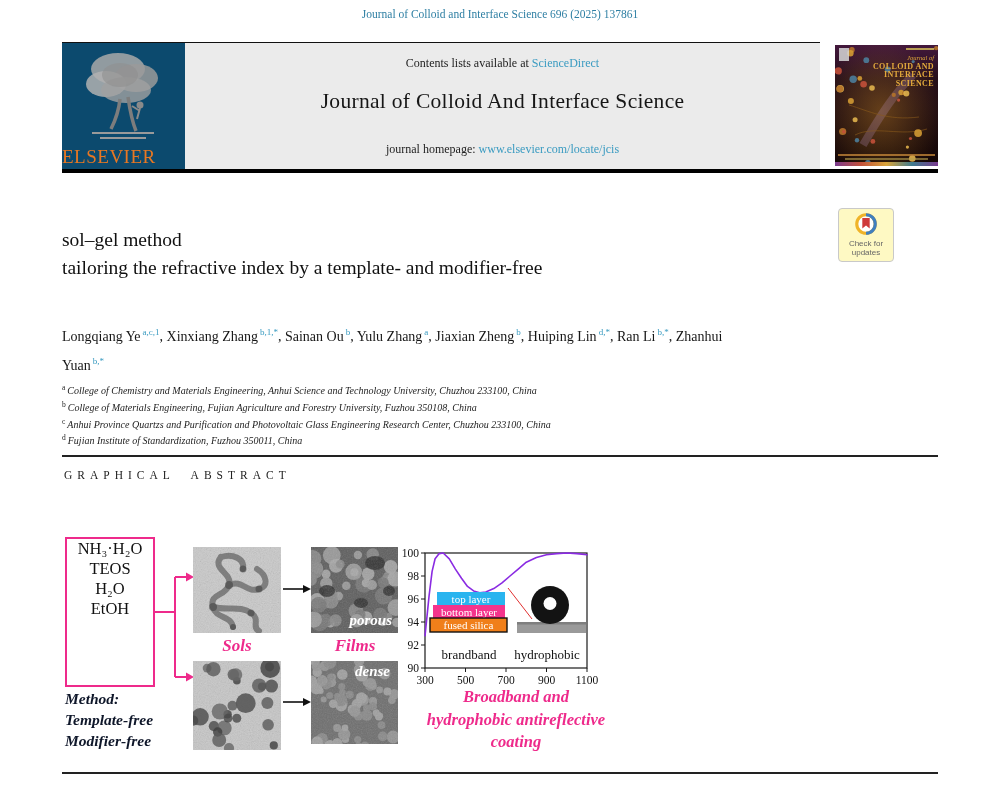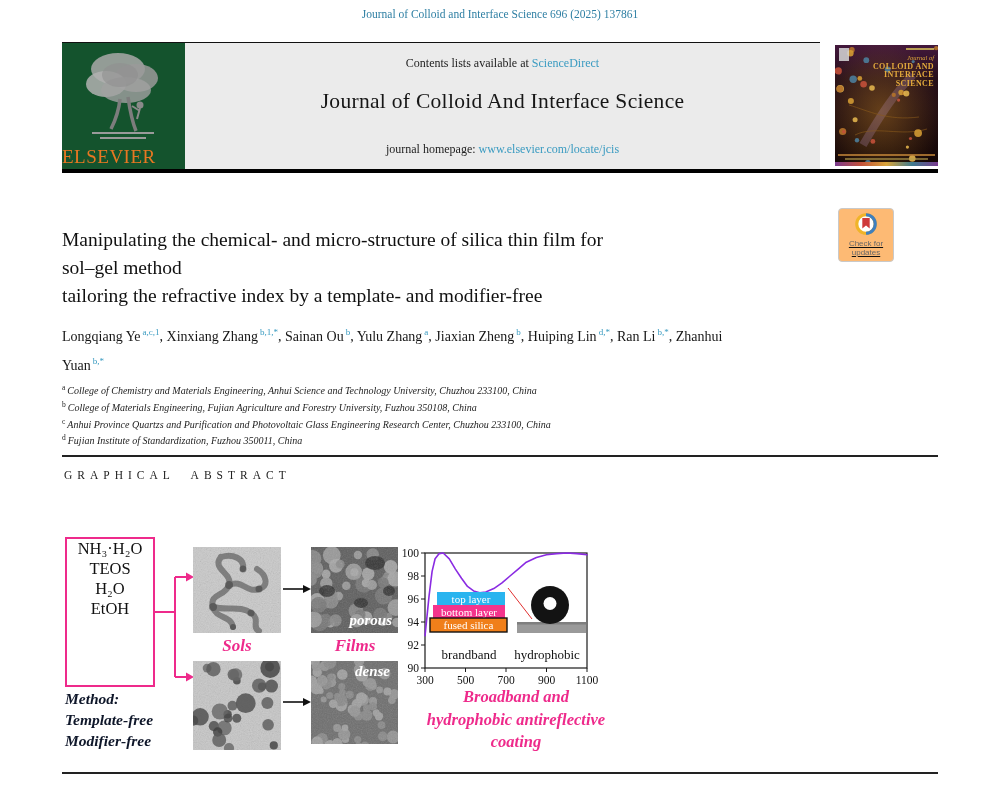--- a/index.html
+++ b/index.html
@@ -6,21 +6,21 @@
   .page{position:relative;width:1000px;height:787px;background:#fff;overflow:hidden;
         font-family:"Liberation Serif",serif;color:#111;}
 
   
   .journal-ref{position:absolute;left:0;top:8px;width:100%;text-align:center;
                font-size:11.5px;color:#2e7fa3;}
 
   
   .banner{position:absolute;left:62px;top:42px;width:758px;height:127px;background:#ebebeb;
           border-top:1.5px solid #111;}
-  .logo-box{position:absolute;left:0;top:0;width:123px;height:127px;background:#14532d;}
+  .logo-box{position:absolute;left:0;top:0;width:123px;height:127px;background:#0c4a6e;}
   .logo-tree{position:absolute;left:14px;top:2px;}
   .elsevier-word{position:absolute;left:0;bottom:2px;width:123px;text-align:left;
                  font-size:19px;letter-spacing:.5px;color:#e87722;}
   .banner-center{position:absolute;left:123px;right:0;top:0;height:100%;text-align:center;}
   .contents-line{position:absolute;top:13px;width:100%;font-size:12px;color:#222;}
   .contents-line a, .homepage-line a{color:#3a9bc1;text-decoration:none;}
   .journal-title{position:absolute;top:46px;width:100%;font-size:21.5px;color:#161616;letter-spacing:.3px;}
   .homepage-line{position:absolute;bottom:13px;width:100%;font-size:12px;color:#222;}
   .thick-rule{position:absolute;left:62px;top:169px;width:876px;height:4px;background:#000;}
 
@@ -31,22 +31,22 @@
   .cover-issn{position:absolute;right:4px;top:3px;width:28px;height:2px;background:#d6c05a;opacity:.8;}
   .cover-title{position:absolute;right:4px;top:9px;text-align:right;color:#e3aa3c;line-height:8.5px;}
   .cover-title .jof{font-style:italic;font-size:6.5px;display:block;}
   .cover-title .big{font-weight:bold;font-size:8px;display:block;letter-spacing:.4px;}
   .cover-band1{position:absolute;left:3px;bottom:10px;width:97px;height:2px;background:#c8893a;opacity:.75;}
   .cover-band2{position:absolute;left:10px;bottom:6px;width:83px;height:2px;background:#b8a04e;opacity:.6;}
   .cover-strip{position:absolute;left:0;bottom:0;width:103px;height:4px;
                background:linear-gradient(90deg,#7a3b8f,#c2503a,#d9a43a,#3e7a8f,#7a3b8f);}
 
   
-  .badge{position:absolute;left:838px;top:208px;width:54px;height:52px;background:#fdba74;
-         border:1px solid #c9c9c9;border-radius:4px;text-align:center;cursor:pointer;text-decoration:underline;}
+  .badge{position:absolute;left:838px;top:208px;width:54px;height:52px;background:#fef9c3;
+         border:1px solid #c9c9c9;border-radius:4px;text-align:center;cursor:pointer;}
   .badge svg{margin-top:3px;}
   .badge-text{font-family:"Liberation Sans",sans-serif;font-size:8px;line-height:8.5px;color:#666;}
 
   
   .title{position:absolute;left:62px;top:226px;width:730px;font-size:19.5px;line-height:28px;color:#101010;}
   .authors{position:absolute;left:62px;top:320px;width:690px;font-size:14px;line-height:25px;color:#161616;}
   .author .a-sup{font-size:9px;color:#3a9bc1;vertical-align:6px;margin-left:2px;}
   .author:not(:last-child)::after{content:", ";}
   .affils{position:absolute;left:62px;top:381px;width:800px;font-size:10px;line-height:13.5px;color:#222;}
   .aff{font-style:italic;}
@@ -174,21 +174,20 @@
       <path d="M13,3 a10,10 0 0 1 0,20" stroke="#3f7fbf" stroke-width="3.4" fill="none"></path>
       <path d="M9,6.5 h8 v11.5 l-4,-3.4 l-4,3.4 z" fill="#cf3a3a"></path>
     </svg>
     <div class="badge-text">
       <div>Check for</div>
       <div>updates</div>
     </div>
   </div>
 
   <div class="title">
-    <div>Manipulating the chemical- and micro-structure of silica thin film for</div>
     <div>sol–gel method</div>
     <div>tailoring the refractive index by a template- and modifier-free</div>
   </div>
 
   <div class="authors">
     <span class="author"><span class="a-name">Longqiang Ye</span><sup class="a-sup">a,c,1</sup></span><span class="author"><span class="a-name">Xinxiang Zhang</span><sup class="a-sup">b,1,*</sup></span><span class="author"><span class="a-name">Sainan Ou</span><sup class="a-sup">b</sup></span><span class="author"><span class="a-name">Yulu Zhang</span><sup class="a-sup">a</sup></span><span class="author"><span class="a-name">Jiaxian Zheng</span><sup class="a-sup">b</sup></span><span class="author"><span class="a-name">Huiping Lin</span><sup class="a-sup">d,*</sup></span><span class="author"><span class="a-name">Ran Li</span><sup class="a-sup">b,*</sup></span><span class="author"><span class="a-name">Zhanhui Yuan</span><sup class="a-sup">b,*</sup></span>
   </div>
 
   <div class="affils">
     <div class="aff"><sup>a</sup><span>College of Chemistry and Materials Engineering, Anhui Science and Technology University, Chuzhou 233100, China</span></div>

